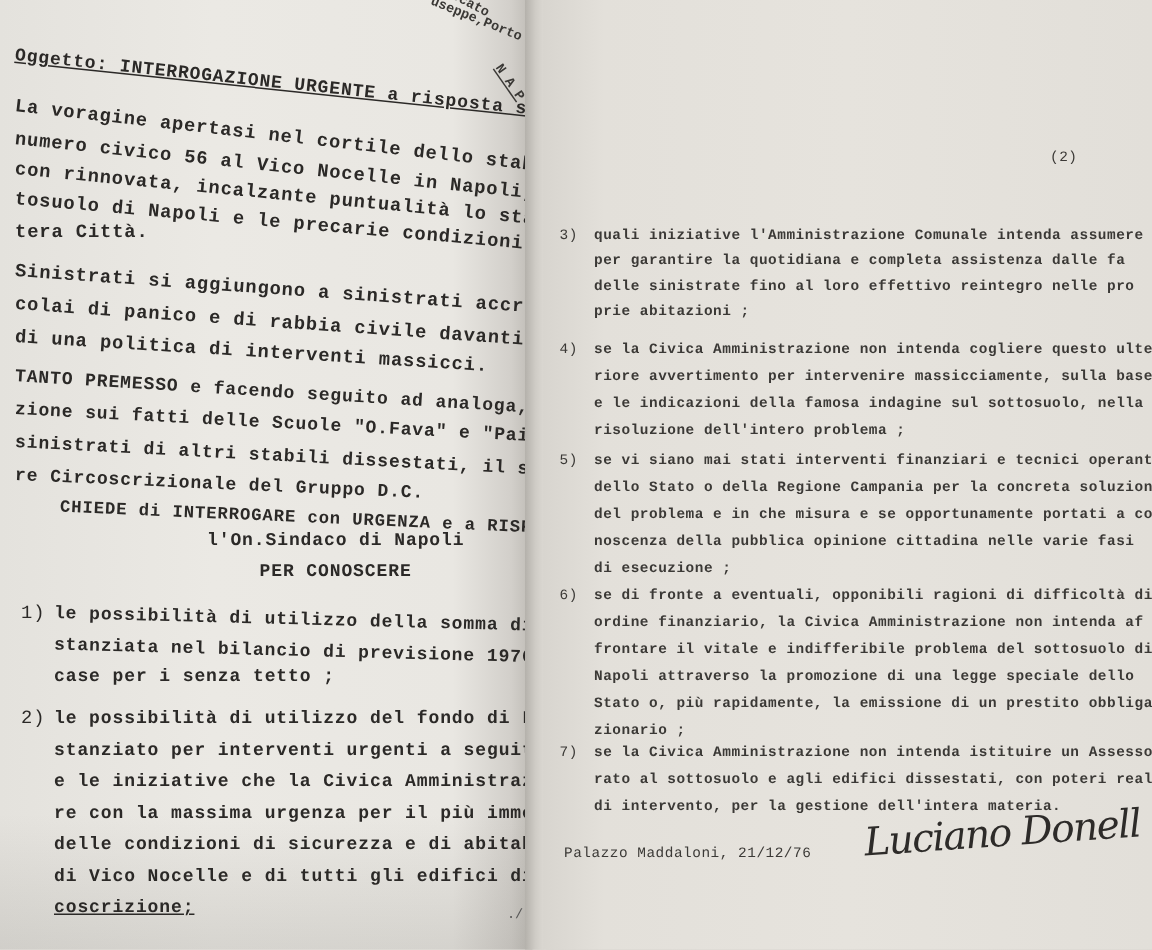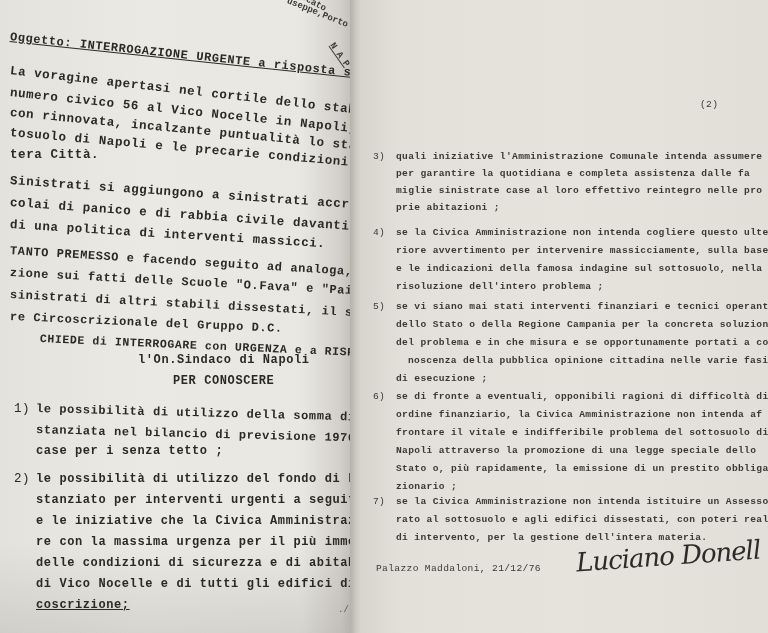--- a/index.html
+++ b/index.html
@@ -92,34 +92,34 @@
   </div>
 
   <div class="gutter"></div>
 
   <div class="page-right">
     <div class="tline right-text" style="left:338px;top:99px;font-weight:normal;">(2)</div>
 
     <div class="tline right-text" style="left:11px;top:151px;font-weight:normal;">3)</div>
     <div class="tline right-text" style="left:34px;top:151px;">quali iniziative l'Amministrazione Comunale intenda assumere</div>
     <div class="tline right-text" style="left:34px;top:168px;">per garantire la quotidiana e completa  assistenza dalle  fa</div>
-    <div class="tline right-text" style="left:34px;top:185px;">miglie sinistrate case al loro effettivo reintegro nelle pro</div>
+    <div class="tline right-text" style="left:34px;top:185px;">delle sinistrate fino al loro effettivo reintegro nelle pro</div>
     <div class="tline right-text" style="left:34px;top:202px;">prie abitazioni ;</div>
 
     <div class="tline right-text" style="left:11px;top:227px;font-weight:normal;">4)</div>
     <div class="tline right-text" style="left:34px;top:227px;">se la Civica Amministrazione non intenda cogliere questo ulte</div>
     <div class="tline right-text" style="left:34px;top:245px;">riore avvertimento per intervenire massicciamente, sulla base</div>
     <div class="tline right-text" style="left:34px;top:263px;">e le indicazioni della famosa indagine sul sottosuolo, nella</div>
     <div class="tline right-text" style="left:34px;top:281px;">risoluzione dell'intero problema ;</div>
 
     <div class="tline right-text" style="left:11px;top:301px;font-weight:normal;">5)</div>
     <div class="tline right-text" style="left:34px;top:301px;">se vi siano mai stati interventi finanziari e tecnici operanti</div>
     <div class="tline right-text" style="left:34px;top:319px;">dello Stato o della Regione Campania per la concreta soluzione</div>
     <div class="tline right-text" style="left:34px;top:337px;">del problema e in che misura e se opportunamente portati a co</div>
-    <div class="tline right-text" style="left:34px;top:355px;margin-left:12px;">noscenza della pubblica opinione cittadina nelle varie  fasi</div>
+    <div class="tline right-text" style="left:34px;top:355px;">noscenza della pubblica opinione cittadina nelle varie  fasi</div>
     <div class="tline right-text" style="left:34px;top:373px;">di esecuzione ;</div>
 
     <div class="tline right-text" style="left:11px;top:391px;font-weight:normal;">6)</div>
     <div class="tline right-text" style="left:34px;top:409px;">ordine finanziario, la Civica Amministrazione non intenda  af</div>
     <div class="tline right-text" style="left:34px;top:391px;">se di fronte a eventuali, opponibili ragioni di difficoltà  di</div>
     <div class="tline right-text" style="left:34px;top:427px;">frontare il vitale e indifferibile problema del sottosuolo di</div>
     <div class="tline right-text" style="left:34px;top:445px;">Napoli  attraverso la promozione di una legge speciale dello</div>
     <div class="tline right-text" style="left:34px;top:463px;">Stato o, più rapidamente, la emissione di un prestito obbliga</div>
     <div class="tline right-text" style="left:34px;top:481px;">zionario ;</div>
 

